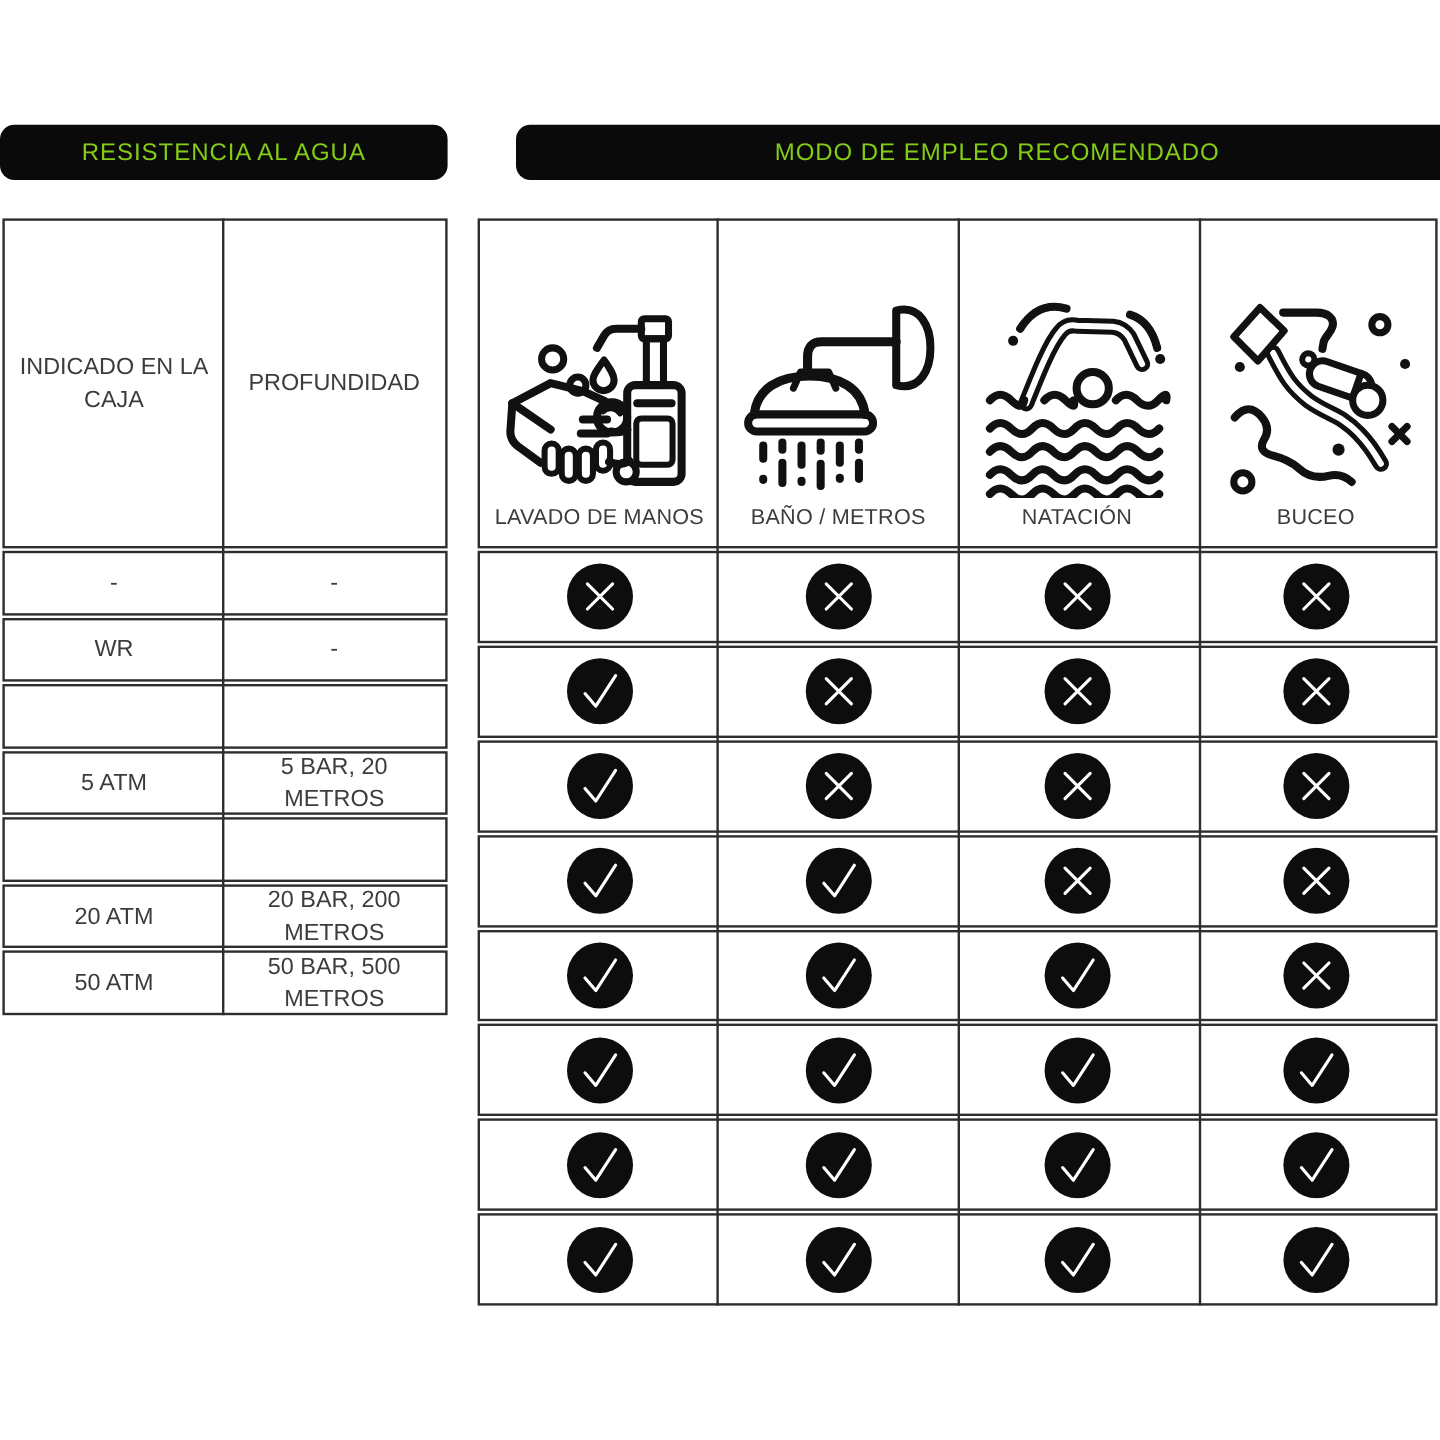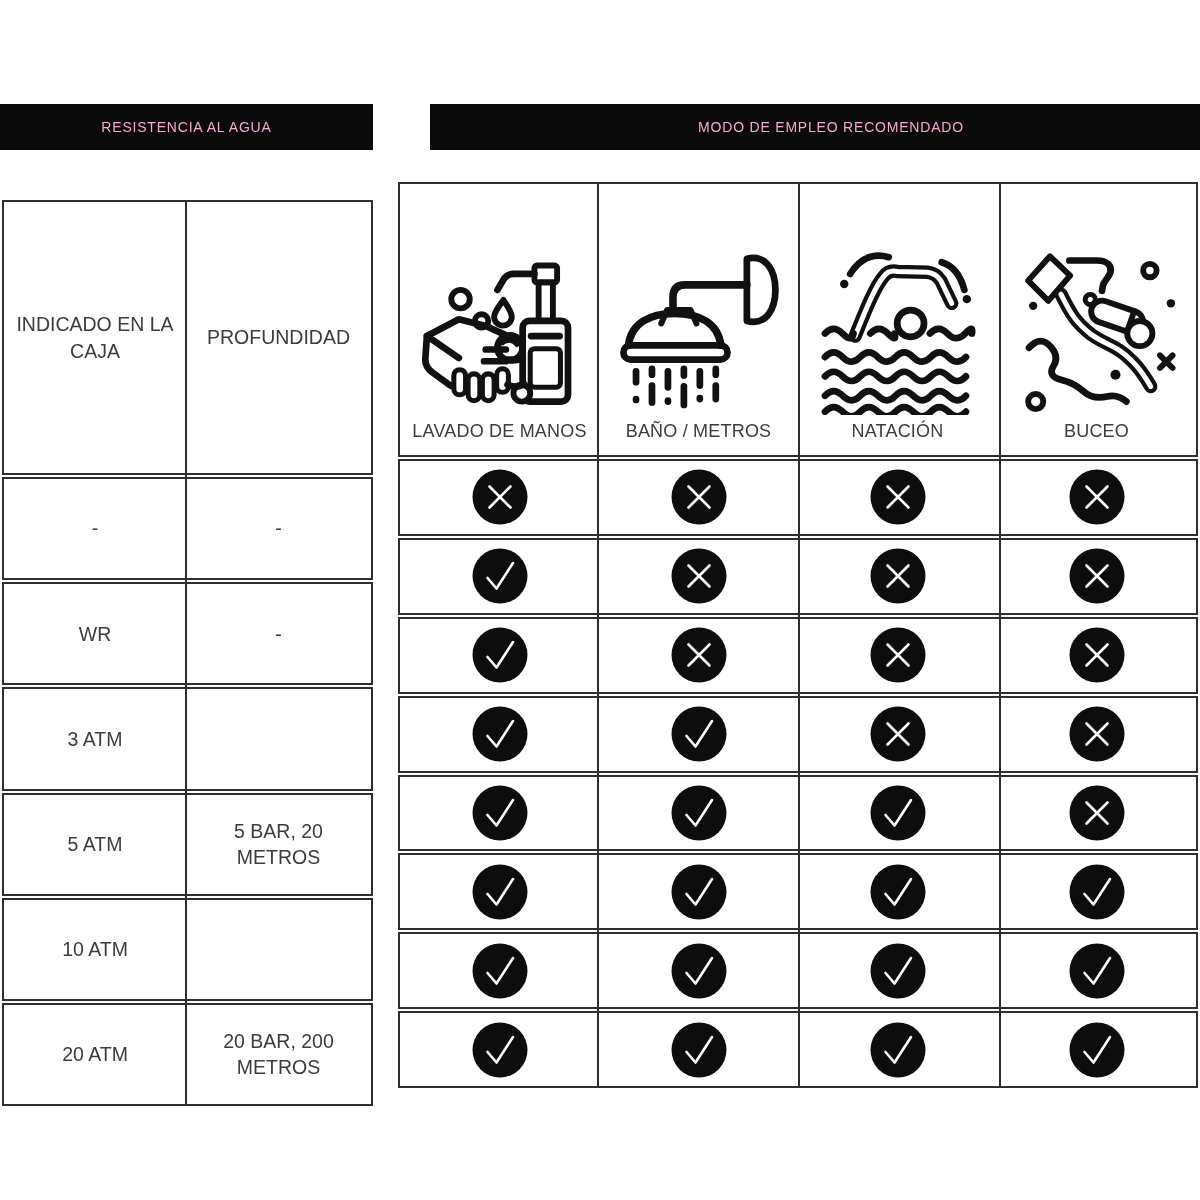--- a/index.html
+++ b/index.html
@@ -1,24 +1,24 @@
 <!DOCTYPE html>
 <html><head>
 <meta charset="utf-8">
 <style>
   html,body{margin:0;padding:0;background:#ffffff;}
   .page{position:relative;width:1200px;height:1200px;background:#fff;overflow:hidden;
         font-family:"Liberation Sans",sans-serif;color:#3c3c3c;}
-  .bar{position:absolute;top:104px;height:46px;background:#0a0a0a;color:#f9a8d4;
+  .bar{position:absolute;top:104px;height:46px;background:#0a0a0a;color:#84cc16;
        display:flex;align-items:center;justify-content:center;
-       font-size:14px;letter-spacing:0.8px;}
+       font-size:20px;letter-spacing:0.8px;border-radius:12px;}
   .bar-left{left:0;width:373px;}
   .bar-right{left:398px;width:802px;margin-left:32px;}
   .wtable{position:absolute;top:182px;display:flex;flex-direction:column;gap:2px;}
-  .ltable{left:2px;width:371px;height:906px;margin-top:18px;}
+  .ltable{left:2px;width:371px;height:664px;}
   .rtable{left:398px;width:800px;height:906px;}
   .trow{border:2px solid #2e2e2e;background:#fff;display:flex;flex:1 1 0;min-height:0;}
   .thead{flex:0 0 271px;}
   .vdiv{position:absolute;top:0;bottom:0;width:2px;background:#2e2e2e;z-index:2;}
   .lt-cell{display:flex;align-items:center;justify-content:center;text-align:center;
            font-size:19.5px;line-height:1.35;padding:0 8px;box-sizing:border-box;}
   .c1{flex:0 0 182px;}
   .c2{flex:1 1 auto;}
   .activity{flex:1 0 25%;display:flex;flex-direction:column;align-items:center;
             min-width:0;}
@@ -47,32 +47,34 @@
 
   <div class="trow">
         <div class="lt-cell c1">-</div>
         <div class="lt-cell c2">-</div>
       </div>
       <div class="trow">
         <div class="lt-cell c1">WR</div>
         <div class="lt-cell c2">-</div>
       </div>
       <div class="trow">
-        <div class="lt-cell c1">3 ATM</div>
       </div>
       <div class="trow">
         <div class="lt-cell c1">5 ATM</div>
         <div class="lt-cell c2">5 BAR, 20 METROS</div>
       </div>
       <div class="trow">
-        <div class="lt-cell c1">10 ATM</div>
       </div>
       <div class="trow">
         <div class="lt-cell c1">20 ATM</div>
         <div class="lt-cell c2">20 BAR, 200 METROS</div>
+      </div>
+      <div class="trow">
+        <div class="lt-cell c1">50 ATM</div>
+        <div class="lt-cell c2">50 BAR, 500 METROS</div>
       </div>
       <div class="vdiv" style="left:183px;"></div>
     </div>
 
   <div class="wtable rtable">
     <div class="trow thead" id="activities-row">
         <div class="activity">
           <svg class="icon" viewBox="0 0 190 212">
     <g fill="none" stroke="#111111" stroke-width="8" stroke-linecap="round" stroke-linejoin="round">
       <rect x="122" y="100" width="54" height="96" rx="8"></rect>

